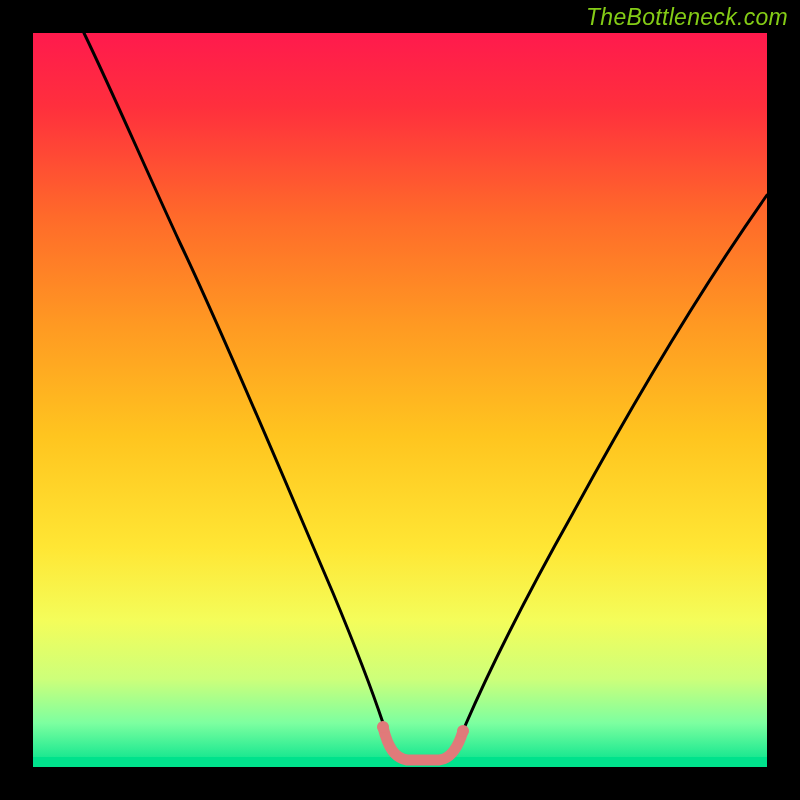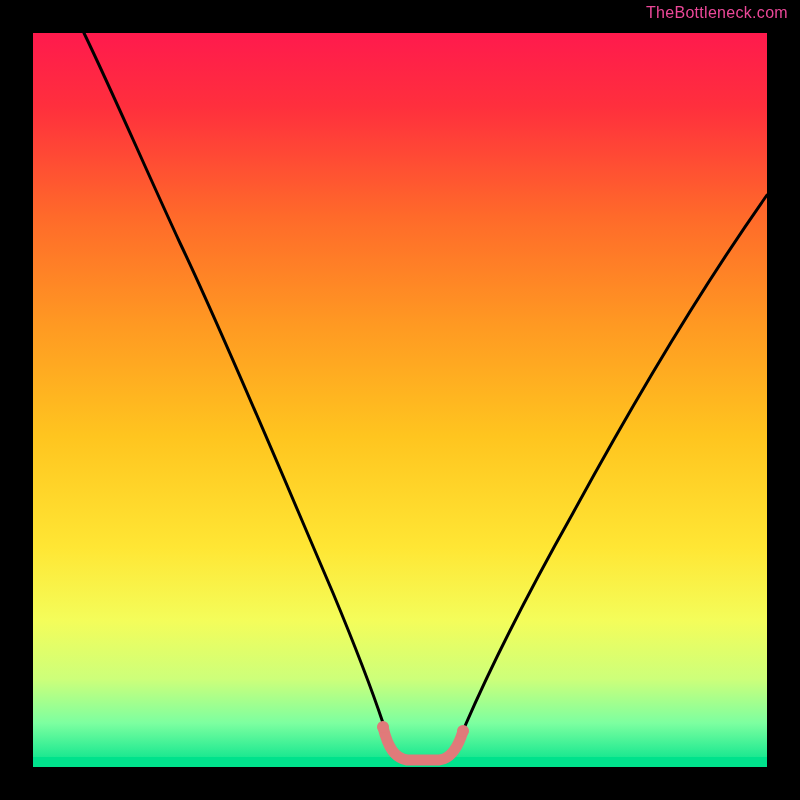--- a/index.html
+++ b/index.html
@@ -14,24 +14,25 @@
   .frame {
     position: relative;
     width: 800px;
     height: 800px;
     background: #000;
   }
   .watermark {
     position: absolute;
     top: 4px;
     right: 12px;
-    color: #ec4899;
-    font-size: 16px;
+    color: #84cc16;
+    font-size: 23px;
     letter-spacing: 0.3px;
     z-index: 5;
+    font-style: italic;
   }
   svg.plot {
     position: absolute;
     left: 33px;
     top: 33px;
     width: 734px;
     height: 734px;
     display: block;
   }
 </style>

